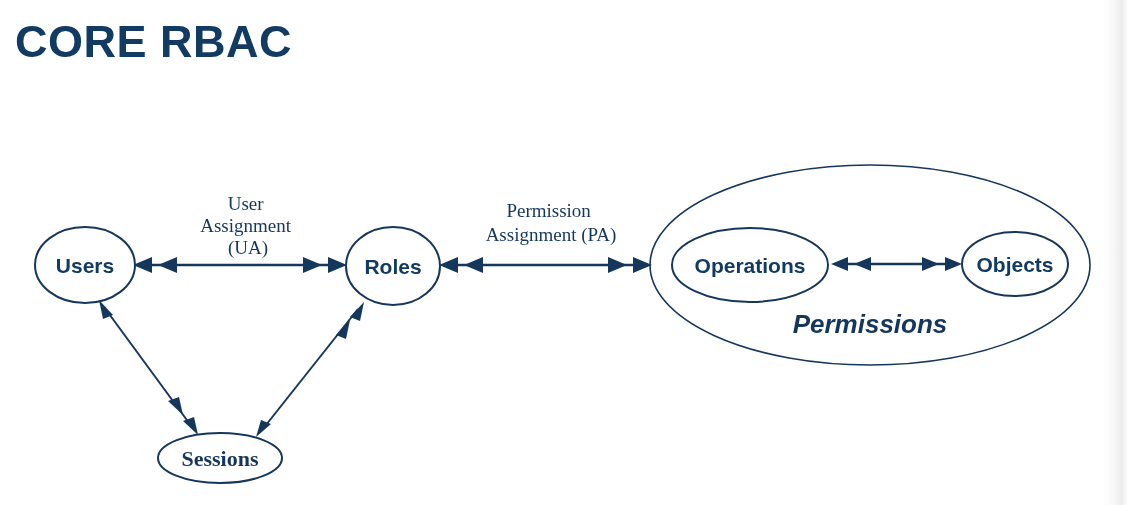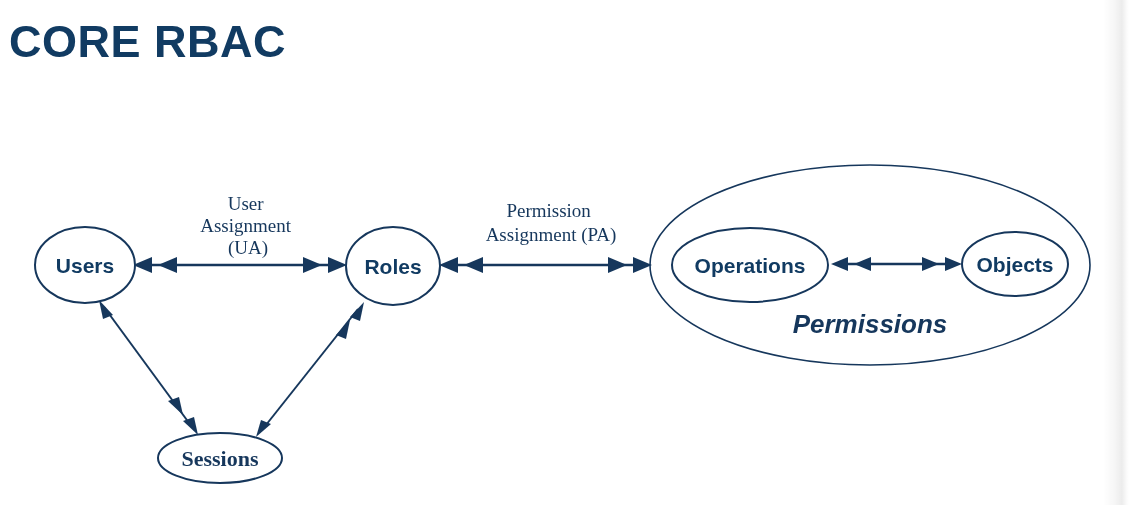--- a/index.html
+++ b/index.html
@@ -23,21 +23,21 @@
     position: absolute;
     top: 0;
     right: 0;
     width: 26px;
     height: 100%;
     background: linear-gradient(to right, rgba(0,0,0,0.00) 0%, rgba(0,0,0,0.035) 45%, rgba(0,0,0,0.075) 72%, rgba(0,0,0,0.015) 92%, rgba(255,255,255,0) 100%);
     pointer-events: none;
   }
   #slide-title {
     position: absolute;
-    left: 9px;
+    left: 15px;
     top: 16px;
     font-family: "Liberation Sans", sans-serif;
     font-size: 45px;
     font-weight: bold;
     letter-spacing: 0.5px;
     color: #113b62;
     white-space: nowrap;
     line-height: 1.15;
   }
   #diagram-svg {

